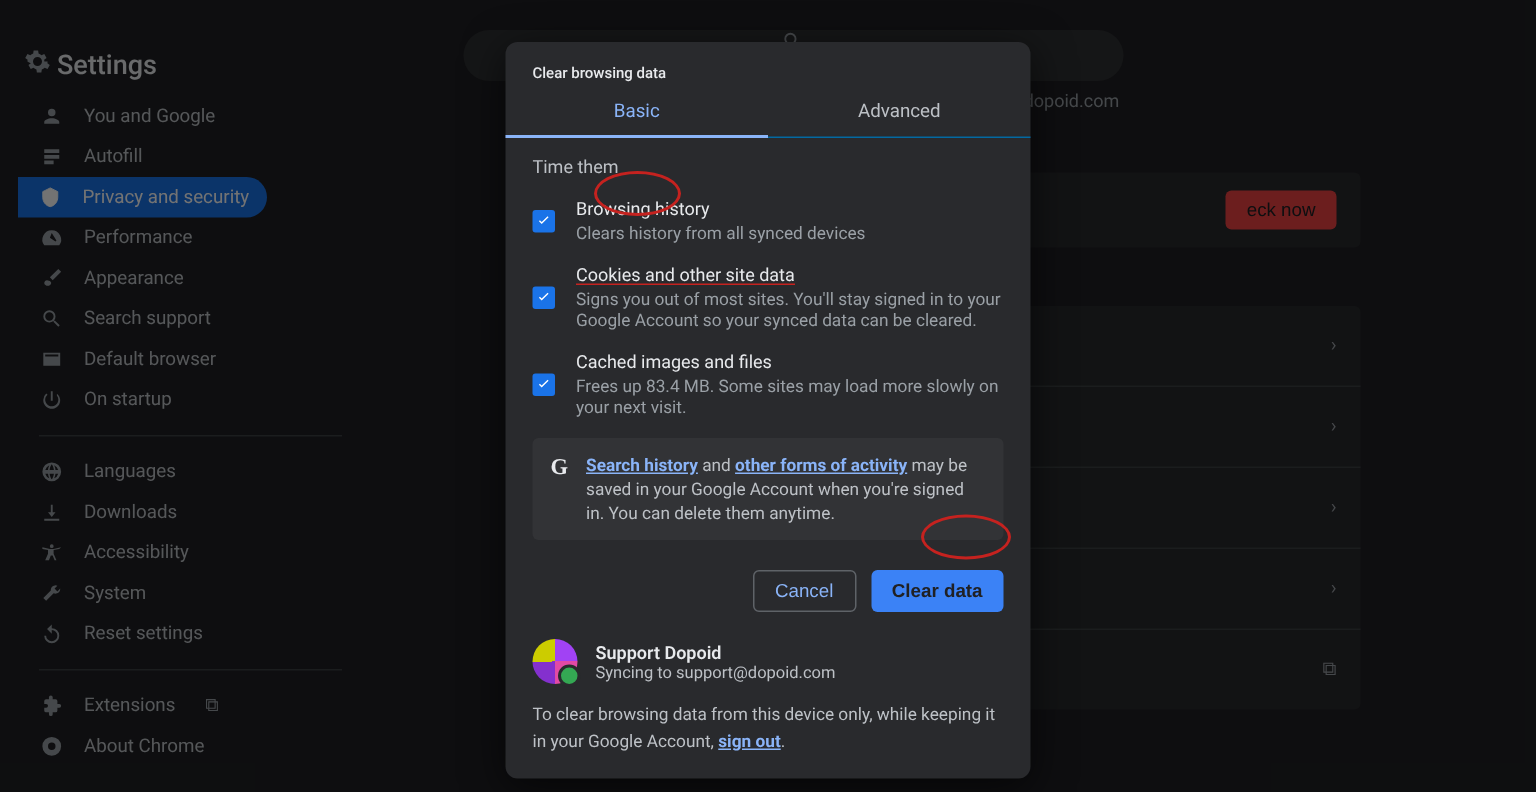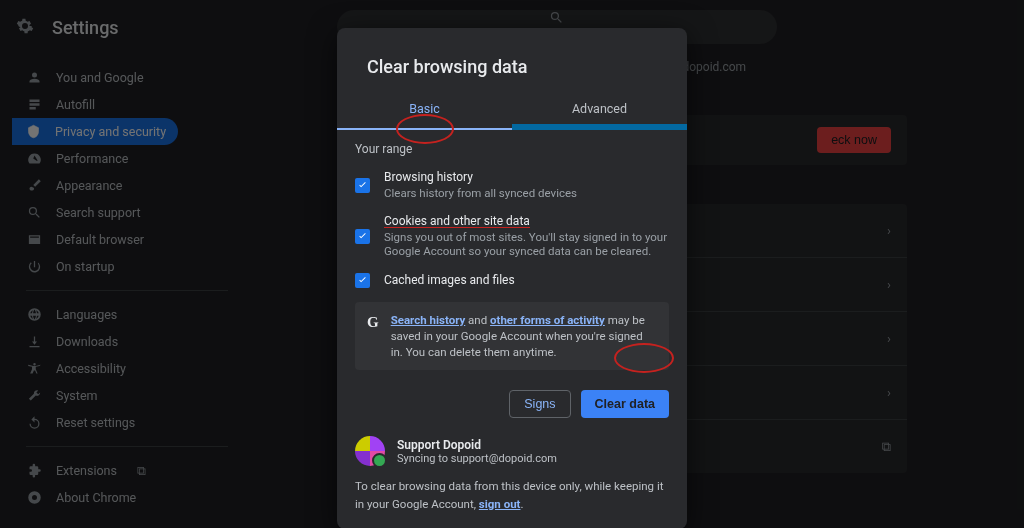--- a/index.html
+++ b/index.html
@@ -15,23 +15,23 @@
   .dim-overlay {
     position: absolute; inset: 0;
     background: rgba(0,0,0,0.55);
     z-index: 5;
     pointer-events: none;
   }
 
   
   .topbar {
     height: 54px;
-    display: flex; align-items: center;
+    display: flex; align-items: flex-end;
     padding-left: 16px;
-    gap: 18px;
+    gap: 4px;
   }
   .title {
     font-size: 18px; font-weight: 500; color: #e8eaed;
   }
   .searchbox {
     margin-left: 200px;
     height: 34px; width: 440px;
     background: #303134; border-radius: 17px;
     display: flex; align-items: center;
     padding: 0 12px; gap: 10px;
@@ -125,28 +125,28 @@
     position: absolute; z-index: 20;
     left: 337px; top: 28px;
     width: 350px;
     background:#292a2d;
     border-radius: 8px;
     box-shadow: 0 6px 28px rgba(0,0,0,0.6);
     padding-bottom: 16px;
     color:#e8eaed;
   }
   .modal h3 {
-    margin:12px; padding: 16px 18px 12px; font-size:18px; font-weight:500;
+    margin:0; padding: 16px 18px 12px; font-size:10px; font-weight:500;
   }
   .tabs {
     display:flex;
   }
   .tab {
     flex:1; text-align:center; padding-bottom:8px;
-    font-size:12.5px; color:#bdc1c6; border-bottom:6px solid #0369a1;
+    font-size:12.5px; color:#bdc1c6; border-bottom:1px solid #0369a1;
   }
   .tab.active { color:#8ab4f8; border-bottom:2px solid #8ab4f8; }
 
   .modal-body { padding: 12px 18px 4px; }
 
   .tr-row { display:flex; align-items:center; gap:12px; font-size:12px; color:#bdc1c6; margin-bottom:14px; position:relative; }
   .tr-select {
     background:#303134; border:1px solid #3c4043; border-radius:3px;
     padding: 6px 28px 6px 10px; color:#e8eaed; font-size:12px;
     display:flex; align-items:center; gap:10px; position:relative;
@@ -468,21 +468,21 @@
 </div>
 
 <div class="modal">
   <h3>Clear browsing data</h3>
   <div class="tabs">
     <div class="tab active">Basic</div>
     <div class="tab">Advanced</div>
   </div>
   <div class="modal-body">
     <div class="tr-row">
-      <span>Your range</span>
+      <span>Time them</span>
     </div>
     <div id="chk-list">
         <div class="chk-row">
           <div class="chkbox">
             <svg viewBox="0 0 24 24">
               <path fill="#fff" d="M9 16l-4-4 1.4-1.4L9 13.2l8.6-8.6L19 6z"></path>
             </svg>
           </div>
           <div class="chk-text">
             <div class="t">Browsing history</div>
@@ -501,32 +501,33 @@
           </div>
         </div>
         <div class="chk-row">
           <div class="chkbox">
             <svg viewBox="0 0 24 24">
               <path fill="#fff" d="M9 16l-4-4 1.4-1.4L9 13.2l8.6-8.6L19 6z"></path>
             </svg>
           </div>
           <div class="chk-text">
             <div class="t">Cached images and files</div>
+            <div class="s">Frees up 83.4 MB. Some sites may load more slowly on your next visit.</div>
           </div>
         </div>
       </div>
     <div class="infobox">
       <span class="glogo">G</span>
       <div>
         <span class="linkspan">Search history</span><span> and </span><span class="linkspan">other forms of activity</span><span> may be saved in your Google Account when you're signed in. You can delete them anytime.</span>
       </div>
     </div>
   </div>
   <div class="modal-actions">
-    <button class="btn">Signs</button>
+    <button class="btn">Cancel</button>
     <button class="btn primary">Clear data</button>
   </div>
   <div class="signin-row">
     <div class="avatar"></div>
     <div class="signin-text">
       <div class="t">Support Dopoid</div>
       <div class="s">Syncing to support@dopoid.com</div>
     </div>
   </div>
   <div class="modal-footer">

